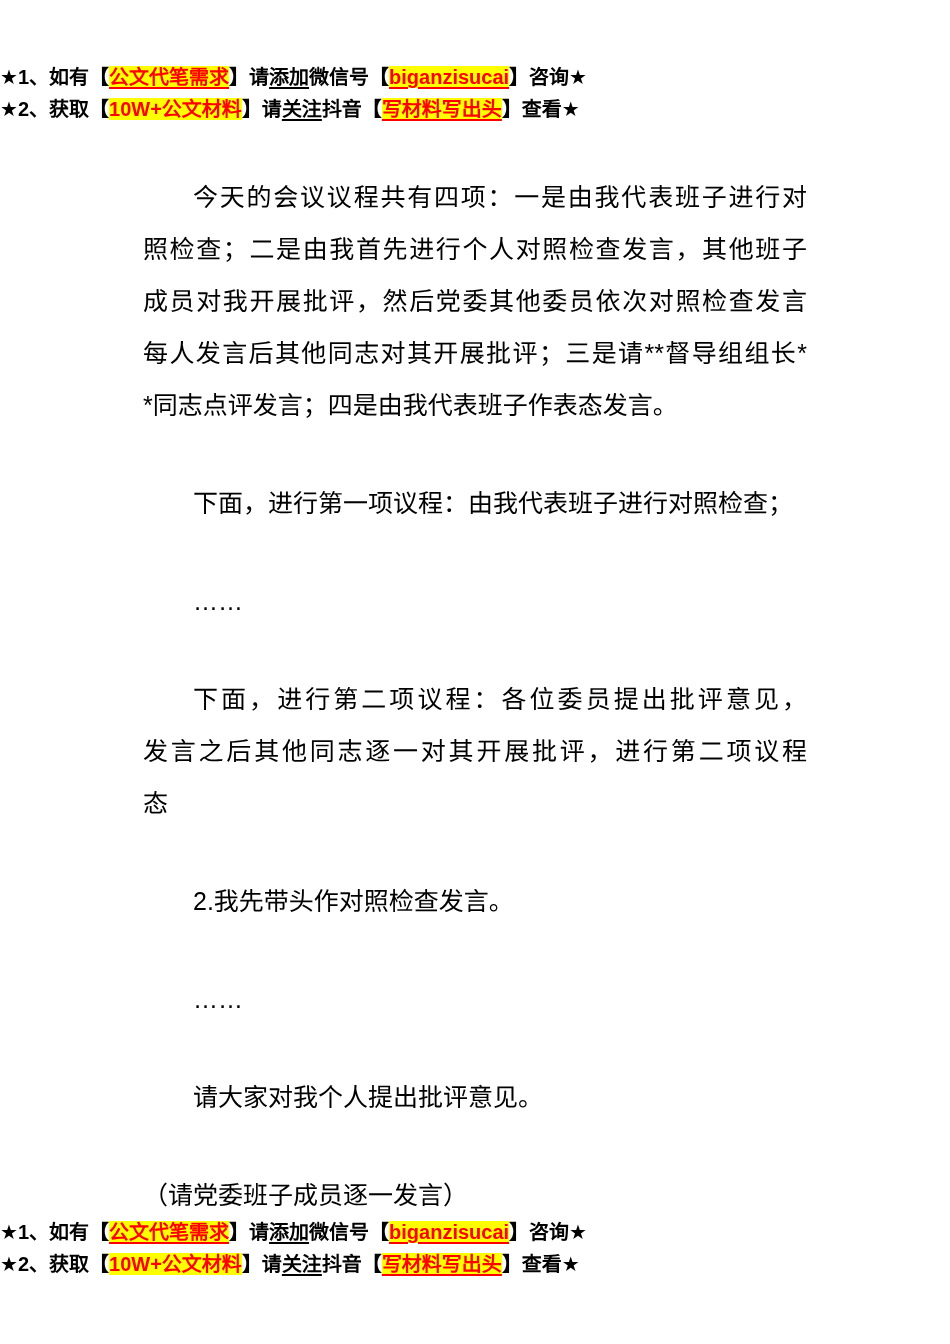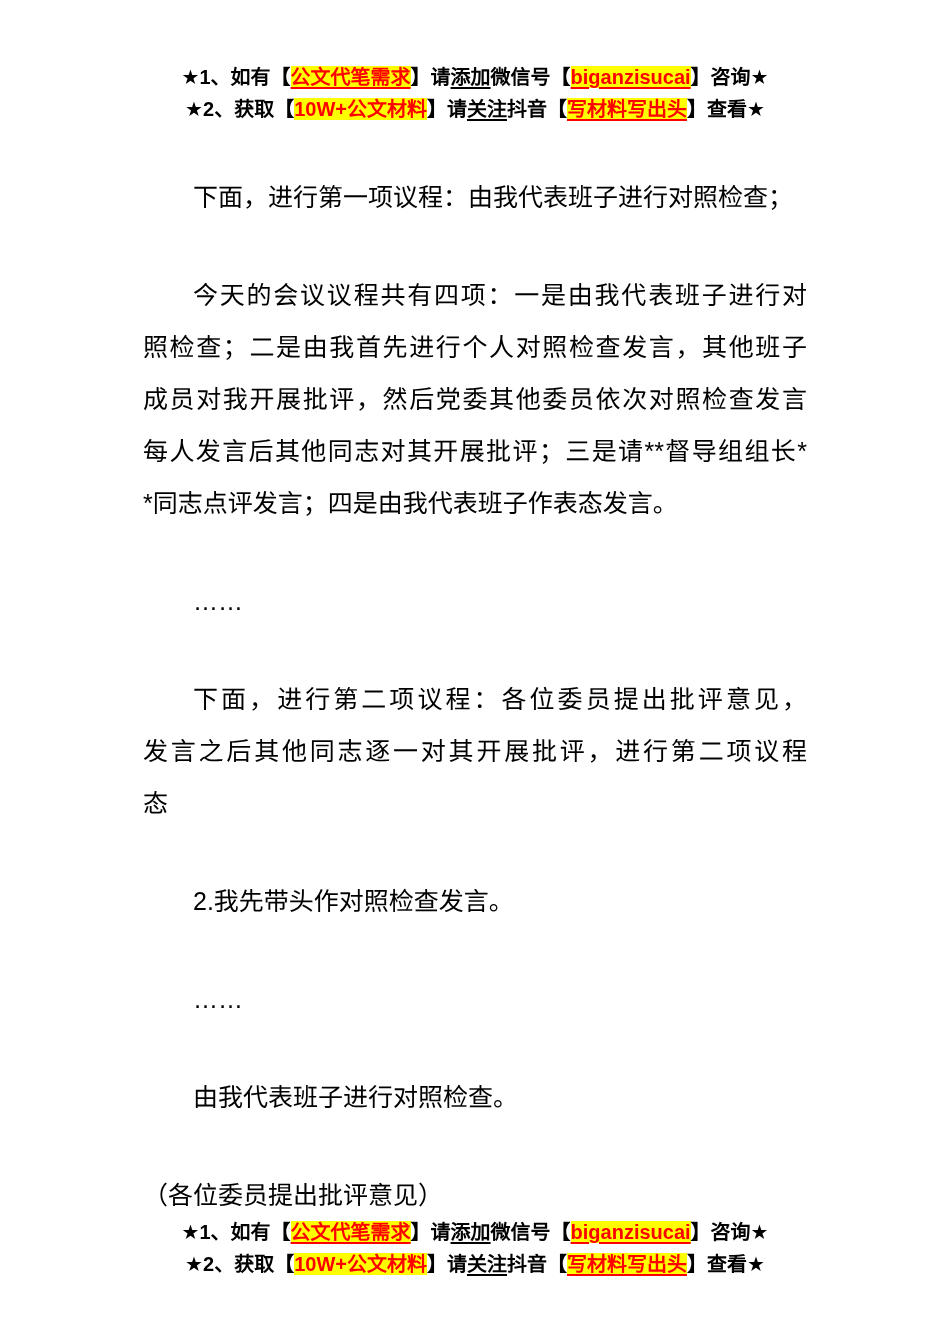--- a/index.html
+++ b/index.html
@@ -9,21 +9,20 @@
     font-family:"Liberation Sans","DejaVu Sans",sans-serif;
     color:#000000;
     position:relative;
     overflow:hidden;
   }
   .page{position:absolute;inset:0;background:#ffffff;}
 
   
   .promo{
     position:absolute;left:0;right:0;
-    text-align:center;
     font-size:20px;font-weight:bold;
     line-height:32px;
     color:#000;
   }
   .promo-header{top:61px;}
   .promo-footer{top:1216px;}
   .promo-line{height:32px;white-space:nowrap;}
   .hl{background:#ffff00;}
   .c-red{color:#ff0000;}
   .u-red{text-decoration:underline;text-decoration-color:#ff0000;text-decoration-thickness:2px;text-underline-offset:3px;}
@@ -50,48 +49,48 @@
 
 <div class="page">
 
   <div class="promo promo-header">
     <div class="promo-line"><span>★1、如有【</span><span class="hl c-red u-red">公文代笔需求</span><span>】请</span><span class="u-black">添加</span><span>微信号【</span><span class="hl c-red u-red">biganzisucai</span><span>】咨询★</span></div>
     <div class="promo-line"><span>★2、获取【</span><span class="hl c-red">10W+公文材料</span><span>】请</span><span class="u-black">关注</span><span>抖音【</span><span class="hl c-red u-red">写材料写出头</span><span>】查看★</span></div>
   </div>
 
   <div class="doc-body">
       <div class="para">
-        <div class="tline indent">下面，进行第一项议程：由我代表班子进行对照检查；</div>
-      </div>
-      <div class="para">
         <div class="tline indent fill">今天的会议议程共有四项：一是由我代表班子进行对</div>
         <div class="tline fill">照检查；二是由我首先进行个人对照检查发言，其他班子</div>
         <div class="tline fill">成员对我开展批评，然后党委其他委员依次对照检查发言</div>
         <div class="tline fill">每人发言后其他同志对其开展批评；三是请**督导组组长*</div>
         <div class="tline">*同志点评发言；四是由我代表班子作表态发言。</div>
+      </div>
+      <div class="para">
+        <div class="tline indent">下面，进行第一项议程：由我代表班子进行对照检查；</div>
       </div>
       <div class="para">
         <div class="tline indent">……</div>
       </div>
       <div class="para">
         <div class="tline indent fill">下面，进行第二项议程：各位委员提出批评意见，</div>
         <div class="tline fill">发言之后其他同志逐一对其开展批评，进行第二项议程</div>
         <div class="tline">态</div>
       </div>
       <div class="para">
         <div class="tline indent">2.我先带头作对照检查发言。</div>
       </div>
       <div class="para">
         <div class="tline indent">……</div>
       </div>
       <div class="para">
-        <div class="tline indent">由我代表班子进行对照检查。</div>
+        <div class="tline indent">请大家对我个人提出批评意见。</div>
       </div>
       <div class="para">
-        <div class="tline">（各位委员提出批评意见）</div>
+        <div class="tline">（请党委班子成员逐一发言）</div>
       </div>
     </div>
 
   <div class="promo promo-footer">
     <div class="promo-line"><span>★1、如有【</span><span class="hl c-red u-red">公文代笔需求</span><span>】请</span><span class="u-black">添加</span><span>微信号【</span><span class="hl c-red u-red">biganzisucai</span><span>】咨询★</span></div>
     <div class="promo-line"><span>★2、获取【</span><span class="hl c-red">10W+公文材料</span><span>】请</span><span class="u-black">关注</span><span>抖音【</span><span class="hl c-red u-red">写材料写出头</span><span>】查看★</span></div>
   </div>
 
 </div>
 

